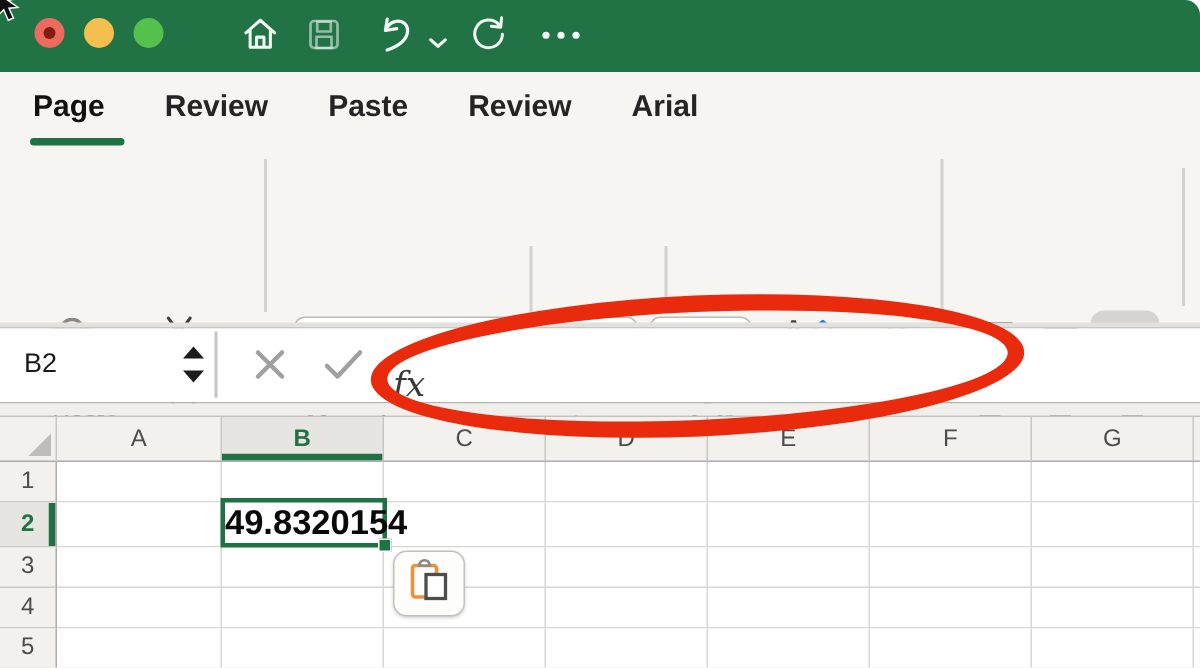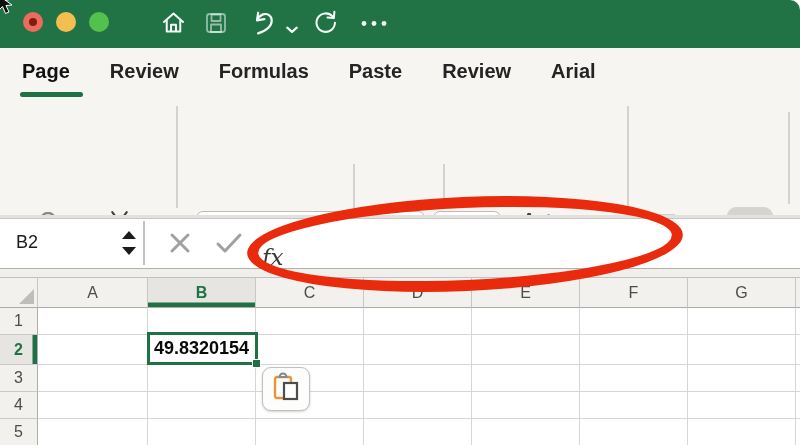--- a/index.html
+++ b/index.html
@@ -70,21 +70,21 @@
   .w-a{width:110px;}
   .w-std{width:108px;}
   .w-sliver{flex:1 1 auto;border-right:none!important;}
   .h-std .cell{height:27px;line-height:26px;}
   .h-tall .cell{height:30px;line-height:29px;}
   .ghead .sel{background:#e6e5e2;color:#1f7244;font-weight:700;box-shadow:inset 0 -4.5px 0 0 #1f7244;}
   .rowhdr.sel{background:#e6e5e2;color:#1f7244;font-weight:700;box-shadow:inset -4.5px 0 0 0 #1f7244;}
   .cornertri{position:absolute;right:3px;bottom:3px;width:0;height:0;border-left:15px solid transparent;border-bottom:15px solid #bfbdba;}
 
   .sel-overlay{position:absolute;left:147px;top:332px;width:111px;height:33px;border:3px solid #1f7244;box-sizing:border-box;z-index:10;}
-  .sel-overlay .val{display:block;text-align:right;padding-right:6px;line-height:27px;font-size:18px;font-weight:600;color:#0a0a0a;}
+  .sel-overlay .val{display:block;text-align:right;padding-right:6px;line-height:27px;font-size:23px;font-weight:600;color:#0a0a0a;}
   .fill-handle{position:absolute;left:252px;top:359px;width:9px;height:9px;background:#1f7244;border:1.5px solid #fff;box-sizing:border-box;z-index:11;}
 
   .paste-opts{position:absolute;left:262px;top:367px;width:46px;height:42px;background:#fdfdfc;border:1px solid #c2c0be;border-radius:9px;box-shadow:0 1px 2.5px rgba(0,0,0,.18);z-index:12;display:flex;align-items:center;justify-content:center;}
 
   .annotation{position:absolute;left:247px;top:197px;width:436px;height:94px;border:11px solid #ea2a0c;border-radius:50%;box-sizing:border-box;transform:rotate(-2.5deg);z-index:50;pointer-events:none;}
 </style>
 </head>
 <body>
 
 <div id="app">
@@ -135,21 +135,20 @@
   <span class="cursor-art">
     <svg width="18" height="24" viewBox="0 0 18 24">
         <path d="M3 2 L3 18 L7.5 13.5 L10.5 20.5 L14 19 L11 12.5 L17 12 Z" fill="#101010" stroke="#fff" stroke-width="1"></path>
       </svg>
   </span>
 
   <div class="tabbar">
     <div class="tabs">
       <span class="tab active">Page</span>
       <span class="tab">Review</span>
-      <span class="tab">Formulas</span>
       <span class="tab">Paste</span>
       <span class="tab">Review</span>
       <span class="tab">Arial</span>
     </div>
     <div class="tab-underline"></div>
   </div>
 
   <div class="ribbon">
 
     <span class="ric" style="position:absolute;left:28px;top:112px;">

